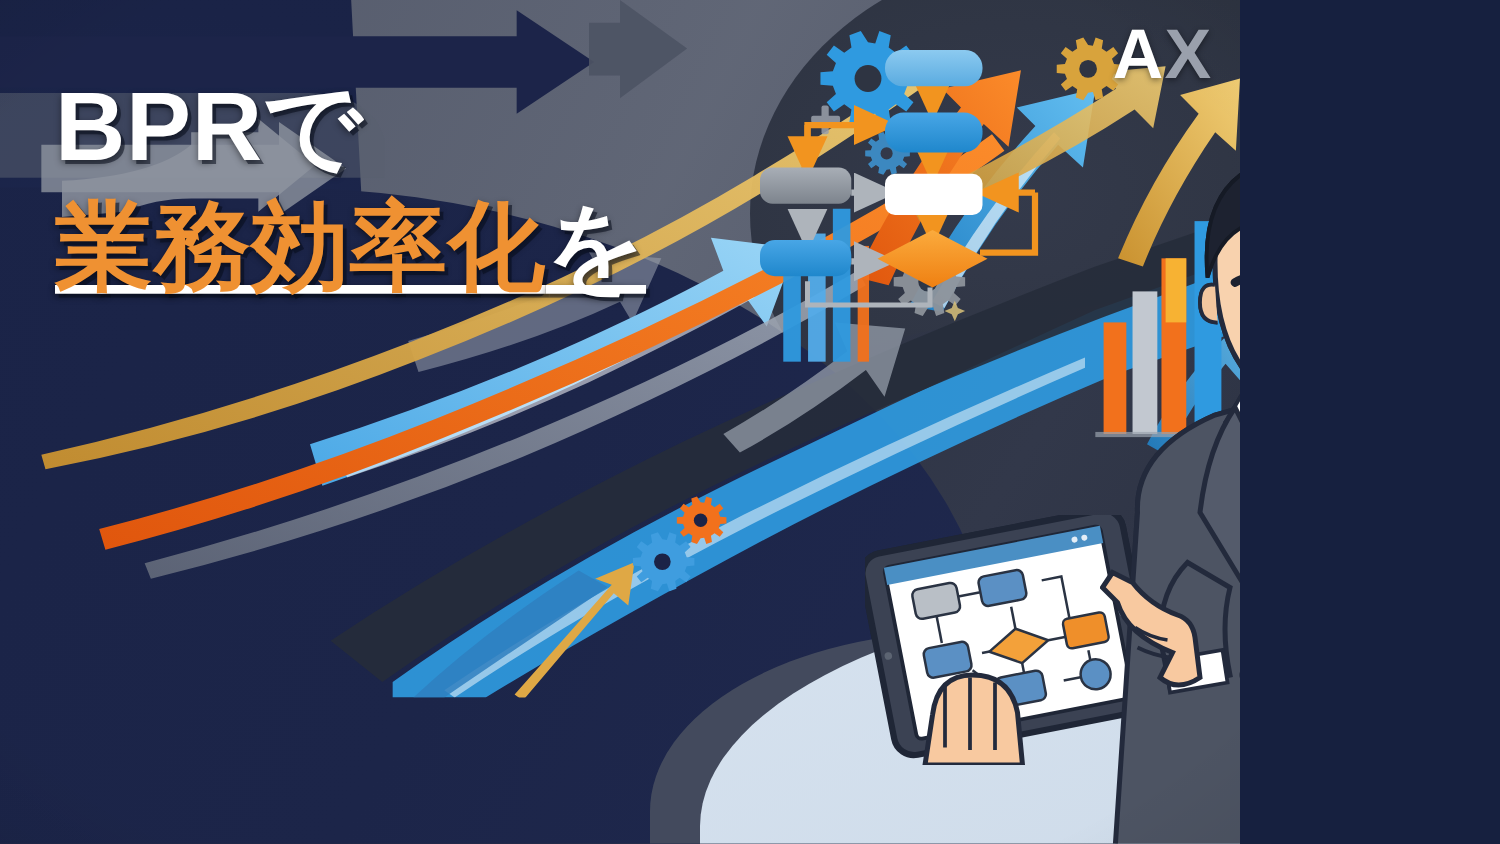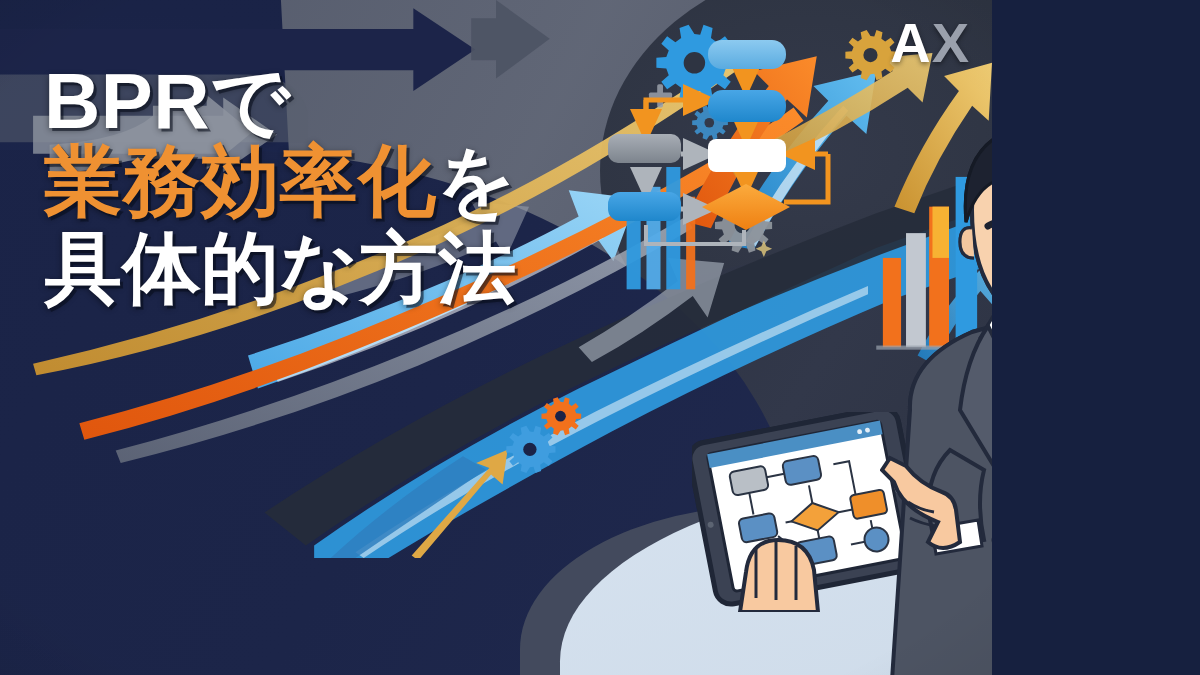--- a/index.html
+++ b/index.html
@@ -70,21 +70,21 @@
   
   .copy { position:absolute; left:44px; top:62px; width:560px; z-index:40; }
   .headline {
     font-weight:bold;
     color:#ffffff;
     letter-spacing:.5px;
     text-shadow:3px 3px 0 rgba(8,12,28,.55), 0 2px 6px rgba(0,0,0,.45);
     line-height:1.02;
   }
   .l1 { font-size:78px; }
-  .l2 { font-size:78px; margin-top:0; }
+  .l2 { font-size:78px; margin-top:16px;text-decoration:underline; }
   .l3 { font-size:78px; margin-top:8px; }
   .l4 { font-size:78px; margin-top:8px; }
   .accent { color:#ef9132; }
   .sub {
     margin-top:30px;
     font-size:27px; font-weight:bold; color:#f2f5fa; line-height:1.5;
     text-shadow:2px 2px 0 rgba(8,12,28,.5);
   }
   .sub div + div { margin-top:2px; }
 
@@ -440,21 +440,20 @@
     <path d="M30 408 Q42 414 56 416" stroke="#232a3c" stroke-width="3" fill="none"></path>
     <circle cx="118" cy="430" r="5" fill="none" stroke="#232a3c" stroke-width="3"></circle>
     <circle cx="118" cy="470" r="4" fill="none" stroke="#232a3c" stroke-width="2.5"></circle>
     <circle cx="132" cy="474" r="4" fill="none" stroke="#232a3c" stroke-width="2.5"></circle>
     <circle cx="146" cy="478" r="4" fill="none" stroke="#232a3c" stroke-width="2.5"></circle>
   </svg>
 
   <div class="copy">
     <div class="headline l1">BPRで</div>
     <div class="headline l2"><span class="accent">業務効率化</span><span>を</span></div>
-    <div class="headline l4">具体的な方法</div>
   </div>
 
   <div class="logo">
     <span class="a">A</span><span class="x">X</span>
   </div>
 
   <div class="vignette"></div>
 </div>
 
 </body></html>

